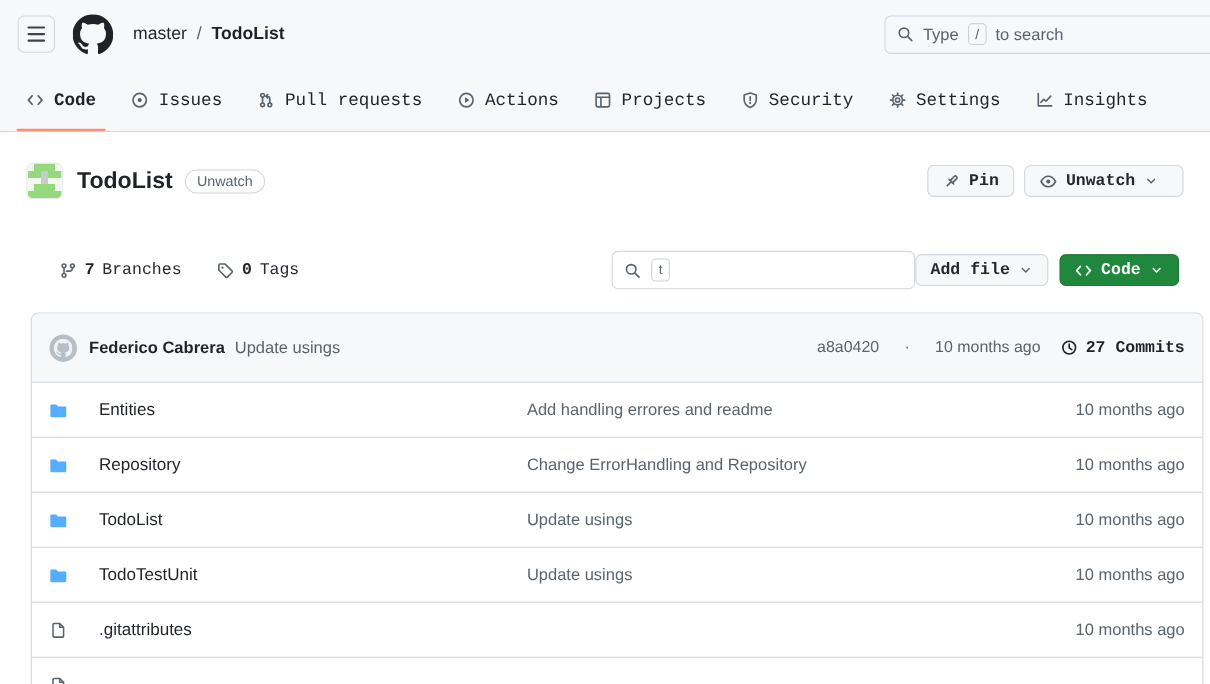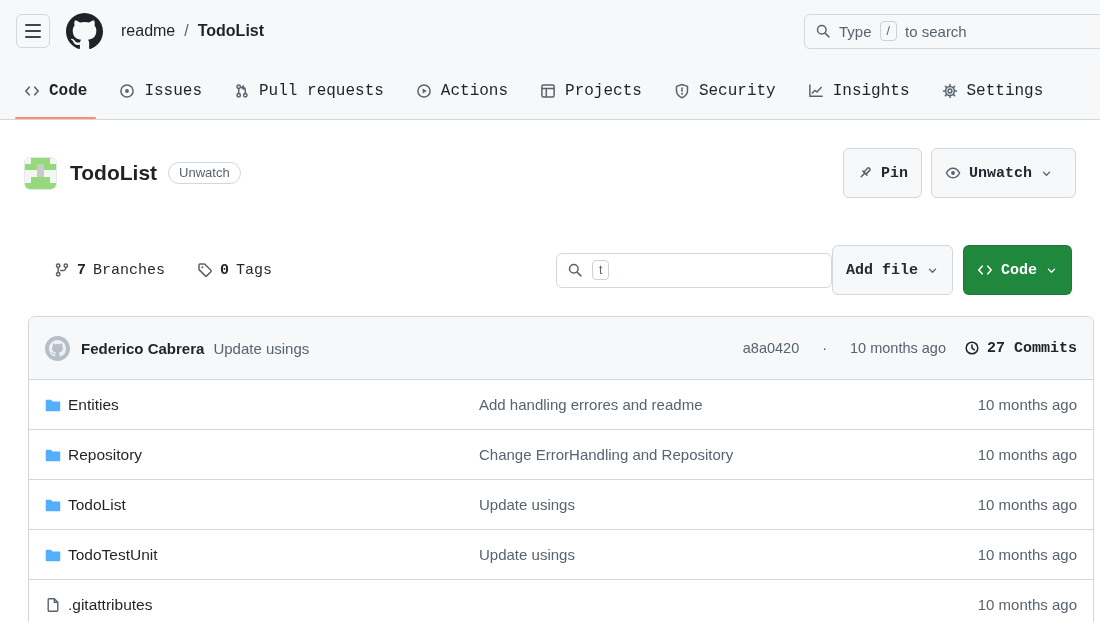--- a/index.html
+++ b/index.html
@@ -41,21 +41,21 @@
   .tab.active .tab-label{font-weight:600;}
   .tab.active::after{content:""; position:absolute; left:2px; right:2px; bottom:0;
     height:2.5px; background:var(--tab-underline); border-radius:3px;}
 
   
   .repo-head{display:flex; align-items:center; padding:28px 24px 0 24px;}
   .repo-avatar{width:33px;height:33px;border-radius:6px;border:1px solid #e5e8eb;overflow:hidden;flex:none;}
   .repo-title{font-size:21px; font-weight:600; margin-left:13px;}
   .badge{margin-left:11px; font-size:13px; color:var(--text-muted); border:1px solid var(--border);
     border-radius:999px; padding:2px 10px 3px; font-weight:400;}
-  .btn{display:flex; align-items:center; gap:8px; height:50px; padding:0 13px;
+  .btn{display:flex; align-items:center; gap:8px; height:29px; padding:0 13px;
     background:var(--header-bg); border:1px solid var(--border); border-radius:6px;
     font-size:15px; font-weight:600; color:#24292f; white-space:nowrap;}
   .repo-head .btn + .btn{margin-left:9px;}
   .unwatch-btn{min-width:145px;}
 
   
   .toolbar{display:flex; align-items:center; padding:0 28px; margin-top:47px;}
   .branch-btn{min-width:144px; justify-content:flex-start;}
   .branch-btn .caret{margin-left:auto;}
   .meta-link{display:flex; align-items:center; gap:7px; font-size:15px; color:var(--text-primary);
@@ -80,21 +80,21 @@
   .commit-avatar svg{width:17px;height:17px;color:#eef1f4;}
   .commit-author{font-size:15px;font-weight:700;margin-left:11px;}
   .commit-msg{font-size:15px;color:var(--text-muted);margin-left:9px;}
   .cb-spacer{flex:1;}
   .sha-time{font-size:14.5px;color:var(--text-muted);display:flex;gap:23px;align-items:center;}
   .commits-link{display:flex;align-items:center;gap:7px;margin-left:18px;background:transparent;}
   .commits-link .ic{color:var(--text-primary);}
   .commits-count{font-size:15px;font-weight:700;}
   .file-row{display:grid; grid-template-columns:434px 1fr max-content; align-items:center;
     height:50px; padding:0 16px; border-top:1px solid var(--border); font-size:15.5px;}
-  .cell-name{display:flex; align-items:center; gap:7px; color:var(--text-primary);}
+  .cell-name{display:flex; align-items:center; gap:29px; color:var(--text-primary);}
   .cell-name .ic-folder{color:var(--folder-icon);}
   .cell-msg{color:var(--text-muted); font-size:15px;}
   .cell-time{color:var(--text-muted); font-size:15px; text-align:right;}
 </style>
 </head>
 <body>
 
 <svg width="0" height="0" style="position:absolute" aria-hidden="true">
   <defs>
     <symbol id="icon-mark-github" viewBox="0 0 16 16">
@@ -201,21 +201,21 @@
 <header class="top-header">
   <button class="hamburger">
     <span></span>
       <span></span>
       <span></span>
   </button>
   <svg class="gh-logo">
       <use href="#icon-mark-github"></use>
     </svg>
   <nav class="crumbs">
-    <span class="owner">readme</span>
+    <span class="owner">master</span>
     <span class="sep">/</span>
     <span class="repo-name">TodoList</span>
   </nav>
   <div class="hd-spacer"></div>
   <div class="hd-search">
     <svg class="ic">
         <use href="#icon-search"></use>
       </svg>
     <span>Type</span>
     <span class="kbd">/</span>
@@ -255,29 +255,29 @@
     <span class="tab-label">Projects</span>
   </button>
     <button class="tab">
     <svg class="ic tab-icon">
         <use href="#icon-shield"></use>
       </svg>
     <span class="tab-label">Security</span>
   </button>
     <button class="tab">
     <svg class="ic tab-icon">
+        <use href="#icon-gear"></use>
+      </svg>
+    <span class="tab-label">Settings</span>
+  </button>
+    <button class="tab">
+    <svg class="ic tab-icon">
         <use href="#icon-graph"></use>
       </svg>
     <span class="tab-label">Insights</span>
-  </button>
-    <button class="tab">
-    <svg class="ic tab-icon">
-        <use href="#icon-gear"></use>
-      </svg>
-    <span class="tab-label">Settings</span>
   </button>
   </nav>
 
 <main>
 
   <div class="repo-head">
     <span class="repo-avatar">
       <svg width="31" height="31" viewBox="0 0 5 5" shape-rendering="crispEdges">
         <rect width="5" height="5" fill="#f2f7ef"></rect>
         <g fill="#96d87c">

